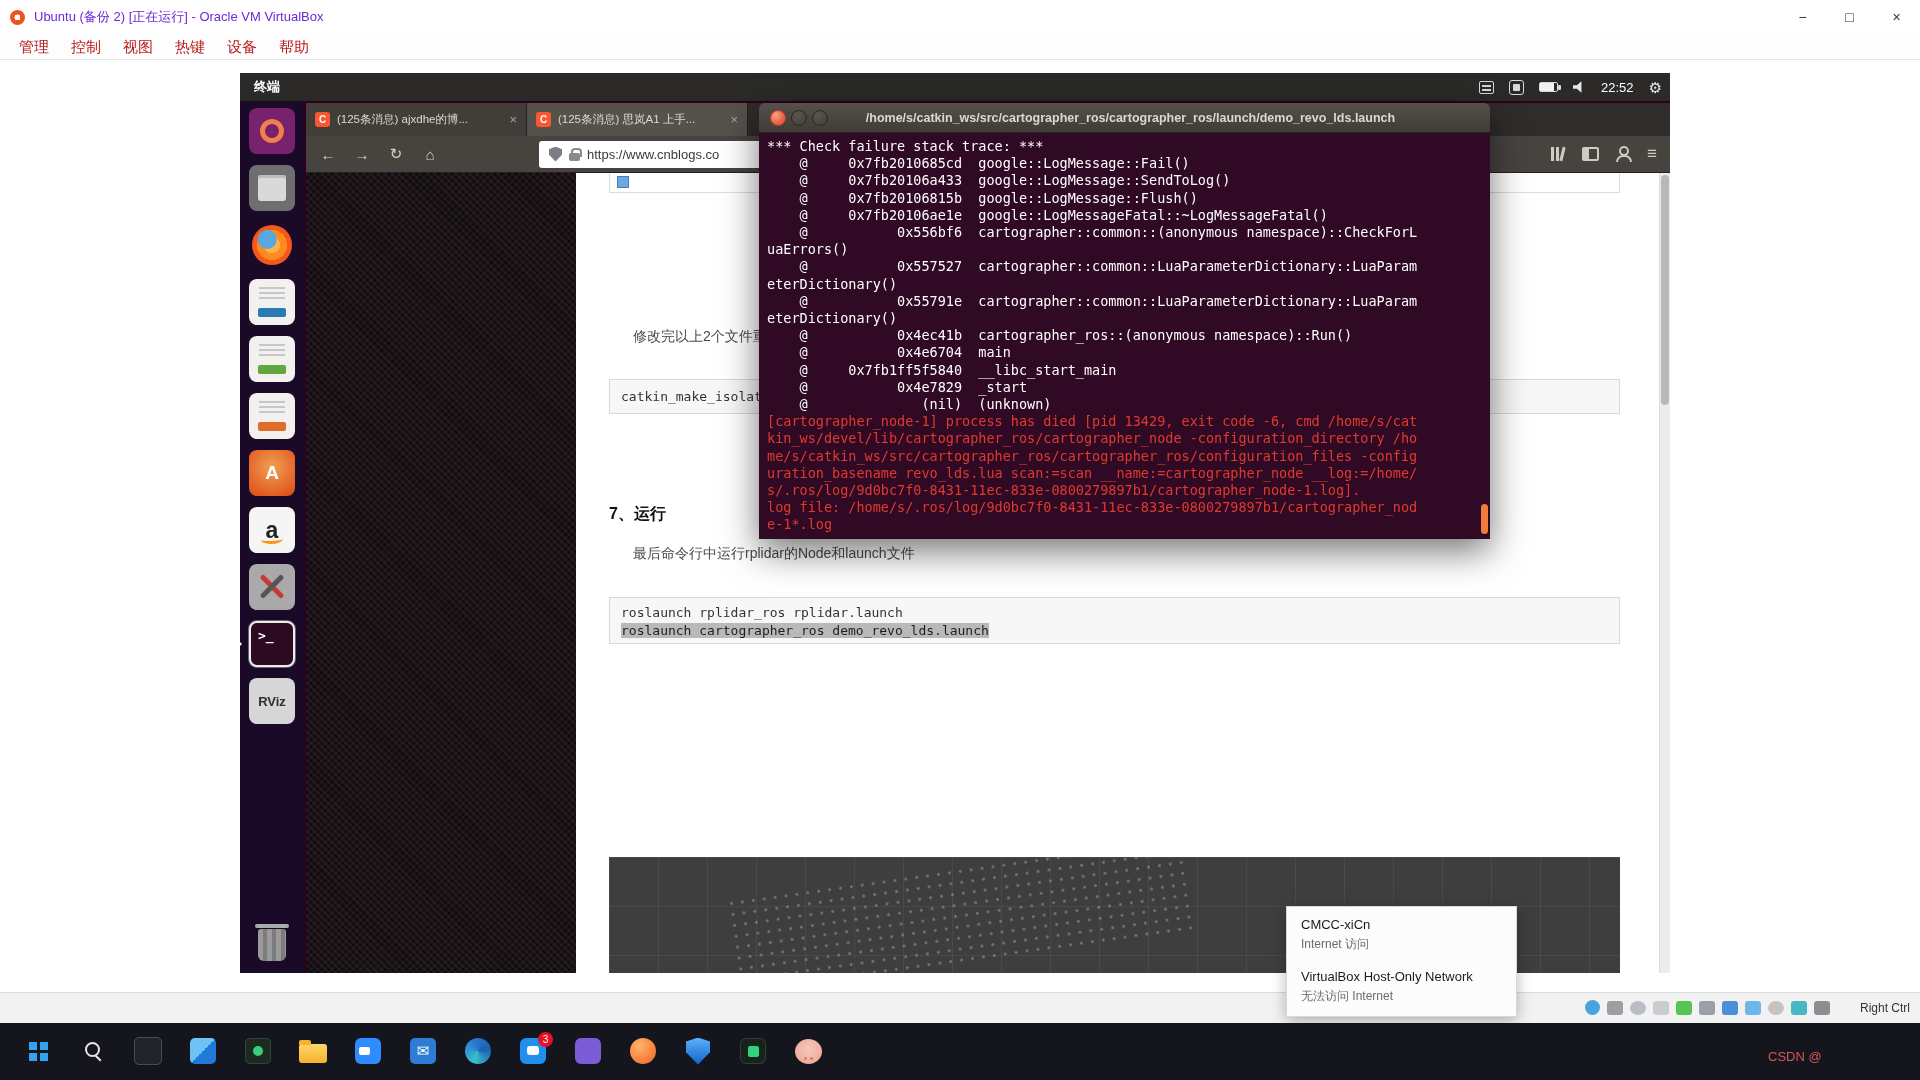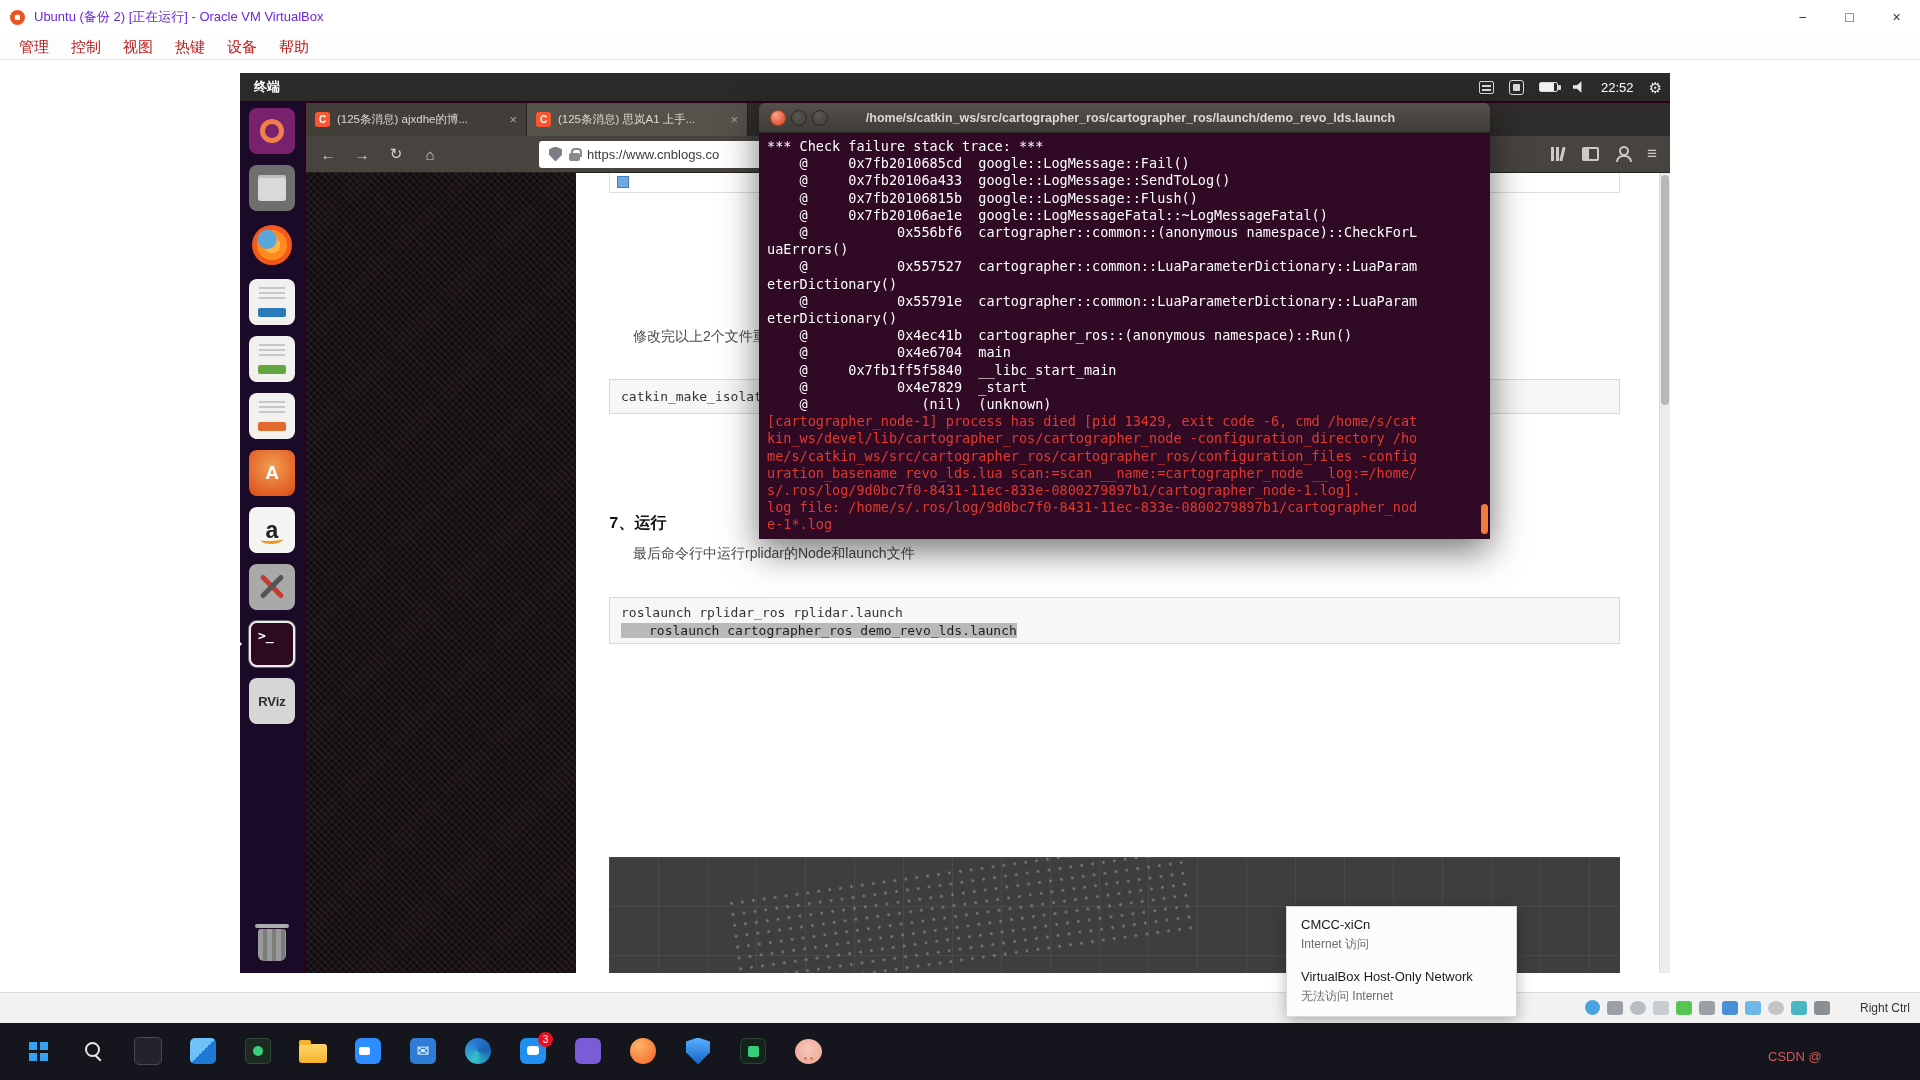--- a/index.html
+++ b/index.html
@@ -100,22 +100,22 @@
 
   
   .pg-cutbox{position:absolute;left:303px;top:0;width:1011px;height:20px;background:#fff;border:1px solid #dcdcdc;border-top:none;}
   .mini-img-icon{position:absolute;left:7px;top:3px;width:12px;height:12px;background:#6fa8dc;border:1px solid #3d7fc1;}
   .pg-para{position:absolute;font-size:14px;color:#4a4a4a;white-space:nowrap;}
   #pg-para1{left:327px;top:155px;}
   #pg-para2{left:327px;top:372px;}
   .pg-code{position:absolute;left:303px;width:1011px;background:#f7f7f7;border:1px solid #d8d8d8;font-family:"DejaVu Sans Mono",monospace;font-size:13px;color:#333;}
   #pg-code1{top:206px;height:35px;padding:9px 11px;}
   #pg-code2{top:424px;height:47px;padding:6px 11px;line-height:18px;}
-  #pg-code2 .sel{background:#b9b9b9;color:#1d1d1d;padding-left:28px;}
-  .pg-heading{position:absolute;left:303px;top:340px;font-size:16px;font-weight:bold;color:#111;font-family:Liberation Mono, monospace;}
+  #pg-code2 .sel{background:#b9b9b9;color:#1d1d1d;}
+  .pg-heading{position:absolute;left:303px;top:331px;font-size:16px;font-weight:bold;color:#111;}
   .pg-image{position:absolute;left:303px;top:684px;width:1011px;height:116px;background:#3e3e3e;
     background-image:linear-gradient(rgba(255,255,255,.06) 1px,transparent 1px),linear-gradient(90deg,rgba(255,255,255,.06) 1px,transparent 1px);
     background-size:49px 49px;overflow:hidden;}
   .pg-image::after{content:"";position:absolute;left:12%;top:8%;width:46%;height:86%;
     background-image:radial-gradient(rgba(205,205,205,.38) 1px,transparent 1.7px);background-size:11px 11px;transform:rotate(-8deg);}
 
   
   #terminal{position:absolute;left:519px;top:30px;width:731px;height:436px;z-index:9;border-radius:6px 6px 0 0;box-shadow:0 12px 36px rgba(0,0,0,.55);}
   .t-titlebar{height:30px;background:linear-gradient(#55504b,#3f3b37);border-radius:6px 6px 0 0;position:relative;display:flex;align-items:center;justify-content:center;border-bottom:1px solid #292623;}
   .t-btns{position:absolute;left:11px;top:7px;display:flex;gap:5px;}

